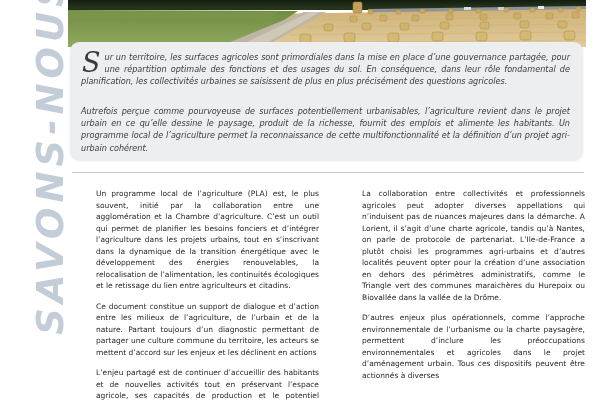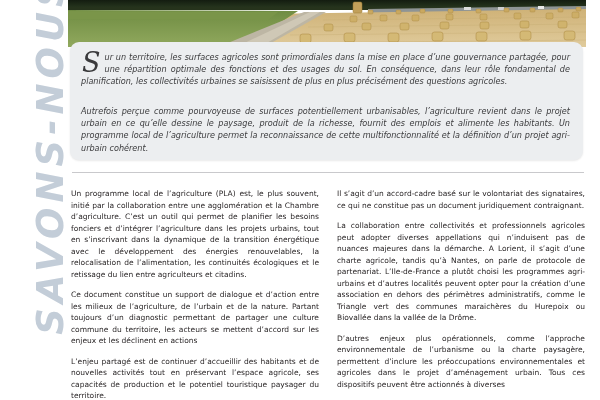--- a/index.html
+++ b/index.html
@@ -107,20 +107,21 @@
     left: 71px;
     top: 188px;
     width: 514px;
     height: 212px;
     display: flex;
     gap: 18px;
   }
   .col {
     width: 248px;
     overflow: hidden;
+    margin-left: 25px;
   }
   .col p {
     margin: 0 0 9px 0;
     font-family: "DejaVu Sans", sans-serif;
     font-size: 7.5px;
     line-height: 11.5px;
     color: #231f20;
     text-align: justify;
     text-justify: inter-word;
     hyphens: manual;
@@ -232,19 +233,18 @@
 
   <div id="separator"></div>
 
   <div id="body-columns">
     <div class="col">
       <p>Un programme local de l’agriculture (PLA) est, le plus souvent, initié par la collaboration entre une agglomération et la Chambre d’agriculture. C’est un outil qui permet de planifier les besoins fonciers et d’intégrer l’agriculture dans les projets urbains, tout en s’inscrivant dans la dynamique de la transition énergétique avec le développement des énergies renouvelables, la relocalisation de l’alimentation, les continuités écologiques et le retissage du lien entre agriculteurs et citadins.</p>
       <p>Ce document constitue un support de dialogue et d’action entre les milieux de l’agriculture, de l’urbain et de la nature. Partant toujours d’un diagnostic permettant de partager une culture commune du territoire, les acteurs se mettent d’accord sur les enjeux et les déclinent en actions</p>
       <p>L’enjeu partagé est de continuer d’accueillir des habitants et de nouvelles activités tout en préservant l’espace agricole, ses capacités de production et le potentiel touristique paysager du territoire.</p>
     </div>
     <div class="col">
-      <p>Il s’agit d’un accord-cadre basé sur le volontariat des signataires, ce qui ne constitue pas un document juridiquement contraignant.</p>
       <p>La collaboration entre collectivités et professionnels agricoles peut adopter diverses appellations qui n’induisent pas de nuances majeures dans la démarche. A Lorient, il s’agit d’une charte agricole, tandis qu’à Nantes, on parle de protocole de partenariat. L’Ile-de-France a plutôt choisi les programmes agri-urbains et d’autres localités peuvent opter pour la création d’une association en dehors des périmètres administratifs, comme le Triangle vert des communes maraichères du Hurepoix ou Biovallée dans la vallée de la Drôme.</p>
       <p>D’autres enjeux plus opérationnels, comme l’approche environnementale de l’urbanisme ou la charte paysagère, permettent d’inclure les préoccupations environnementales et agricoles dans le projet d’aménagement urbain. Tous ces dispositifs peuvent être actionnés à diverses</p>
     </div>
   </div>
 
 </div>
 
 </body></html>

